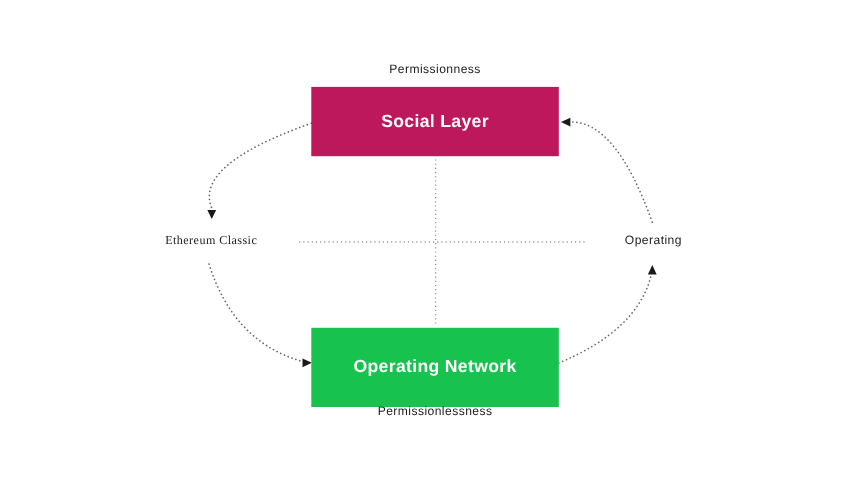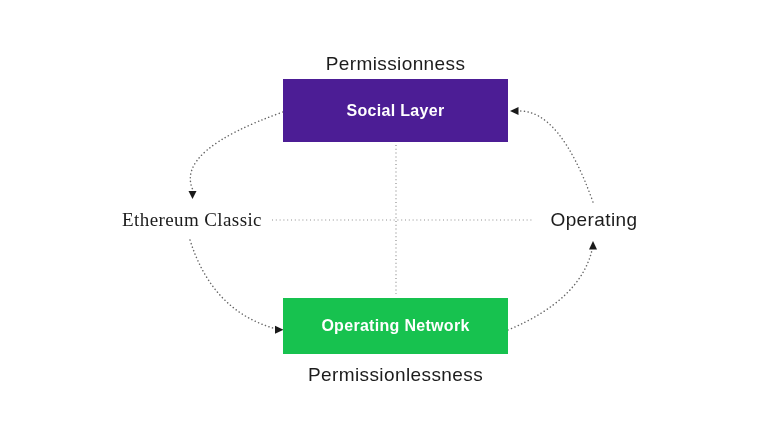--- a/index.html
+++ b/index.html
@@ -1,29 +1,29 @@
 <!DOCTYPE html>
 <html><head>
 <meta charset="utf-8">
 <style>
   html,body{margin:0;padding:0;background:#ffffff;}
   body{font-family:"Liberation Sans",sans-serif;}
   .stage{position:relative;width:780px;height:439px;background:#ffffff;overflow:hidden;}
   .links{position:absolute;left:0;top:0;}
   .links .grid{fill:none;stroke-width:1.2;stroke-dasharray:1 2.8;}
   .links .arc{fill:none;stroke-width:1.5;stroke-dasharray:0.1 3.6;stroke-linecap:round;}
-  .lbl{position:absolute;color:#1c1c1c;font-size:19px;letter-spacing:.4px;text-align:center;line-height:17px;}
+  .lbl{position:absolute;color:#1c1c1c;font-size:11px;letter-spacing:.4px;text-align:center;line-height:17px;}
   .lbl-top{left:283px;top:55px;width:225px;}
   .lbl-bottom{left:283px;top:366px;width:225px;}
   .lbl-left{left:112px;top:211px;width:160px;font-family:Liberation Serif, serif;}
   .lbl-right{left:514px;top:211px;width:160px;}
   .node{position:absolute;display:flex;align-items:center;justify-content:center;
         color:#ffffff;font-weight:bold;font-size:16px;letter-spacing:.3px;}
   .node-social{left:283px;top:79px;width:225px;height:63px;}
-  .node-operating{left:283px;top:298px;width:225px;height:56px;}
+  .node-operating{left:283px;top:298px;width:225px;height:72px;}
 </style>
 </head>
 <body>
 
 <div class="stage">
 
   <svg class="links" width="780" height="439" viewBox="0 0 780 439" aria-hidden="true">
 
     <path class="grid" d="M396 145 L396 294" stroke="#8f8f8f"></path>
     <path class="grid" d="M272 220 L534 220" stroke="#8f8f8f"></path>
@@ -34,21 +34,21 @@
     <path class="arc" d="M593 202 Q560 110 519 111" stroke="#666666"></path>
 
     <polygon points="188.5,191 196.5,191 192.5,199" fill="#1a1a1a"></polygon>
     <polygon points="275,325.8 275,333.8 283.5,329.8" fill="#1a1a1a"></polygon>
     <polygon points="589,249.5 597,249.5 593,241" fill="#1a1a1a"></polygon>
     <polygon points="518.5,107 518.5,115 510,111" fill="#1a1a1a"></polygon>
   </svg>
 
   <div class="lbl lbl-top">Permissionness</div>
 
-  <div class="node node-social" style="background: #4c1d95;">
+  <div class="node node-social" style="background: #be185d;">
     <span>Social Layer</span>
   </div>
 
   <div class="lbl lbl-left">Ethereum Classic</div>
 
   <div class="lbl lbl-right">Operating</div>
 
   <div class="node node-operating" style="background: rgb(23, 194, 79);">
     <span>Operating Network</span>
   </div>

